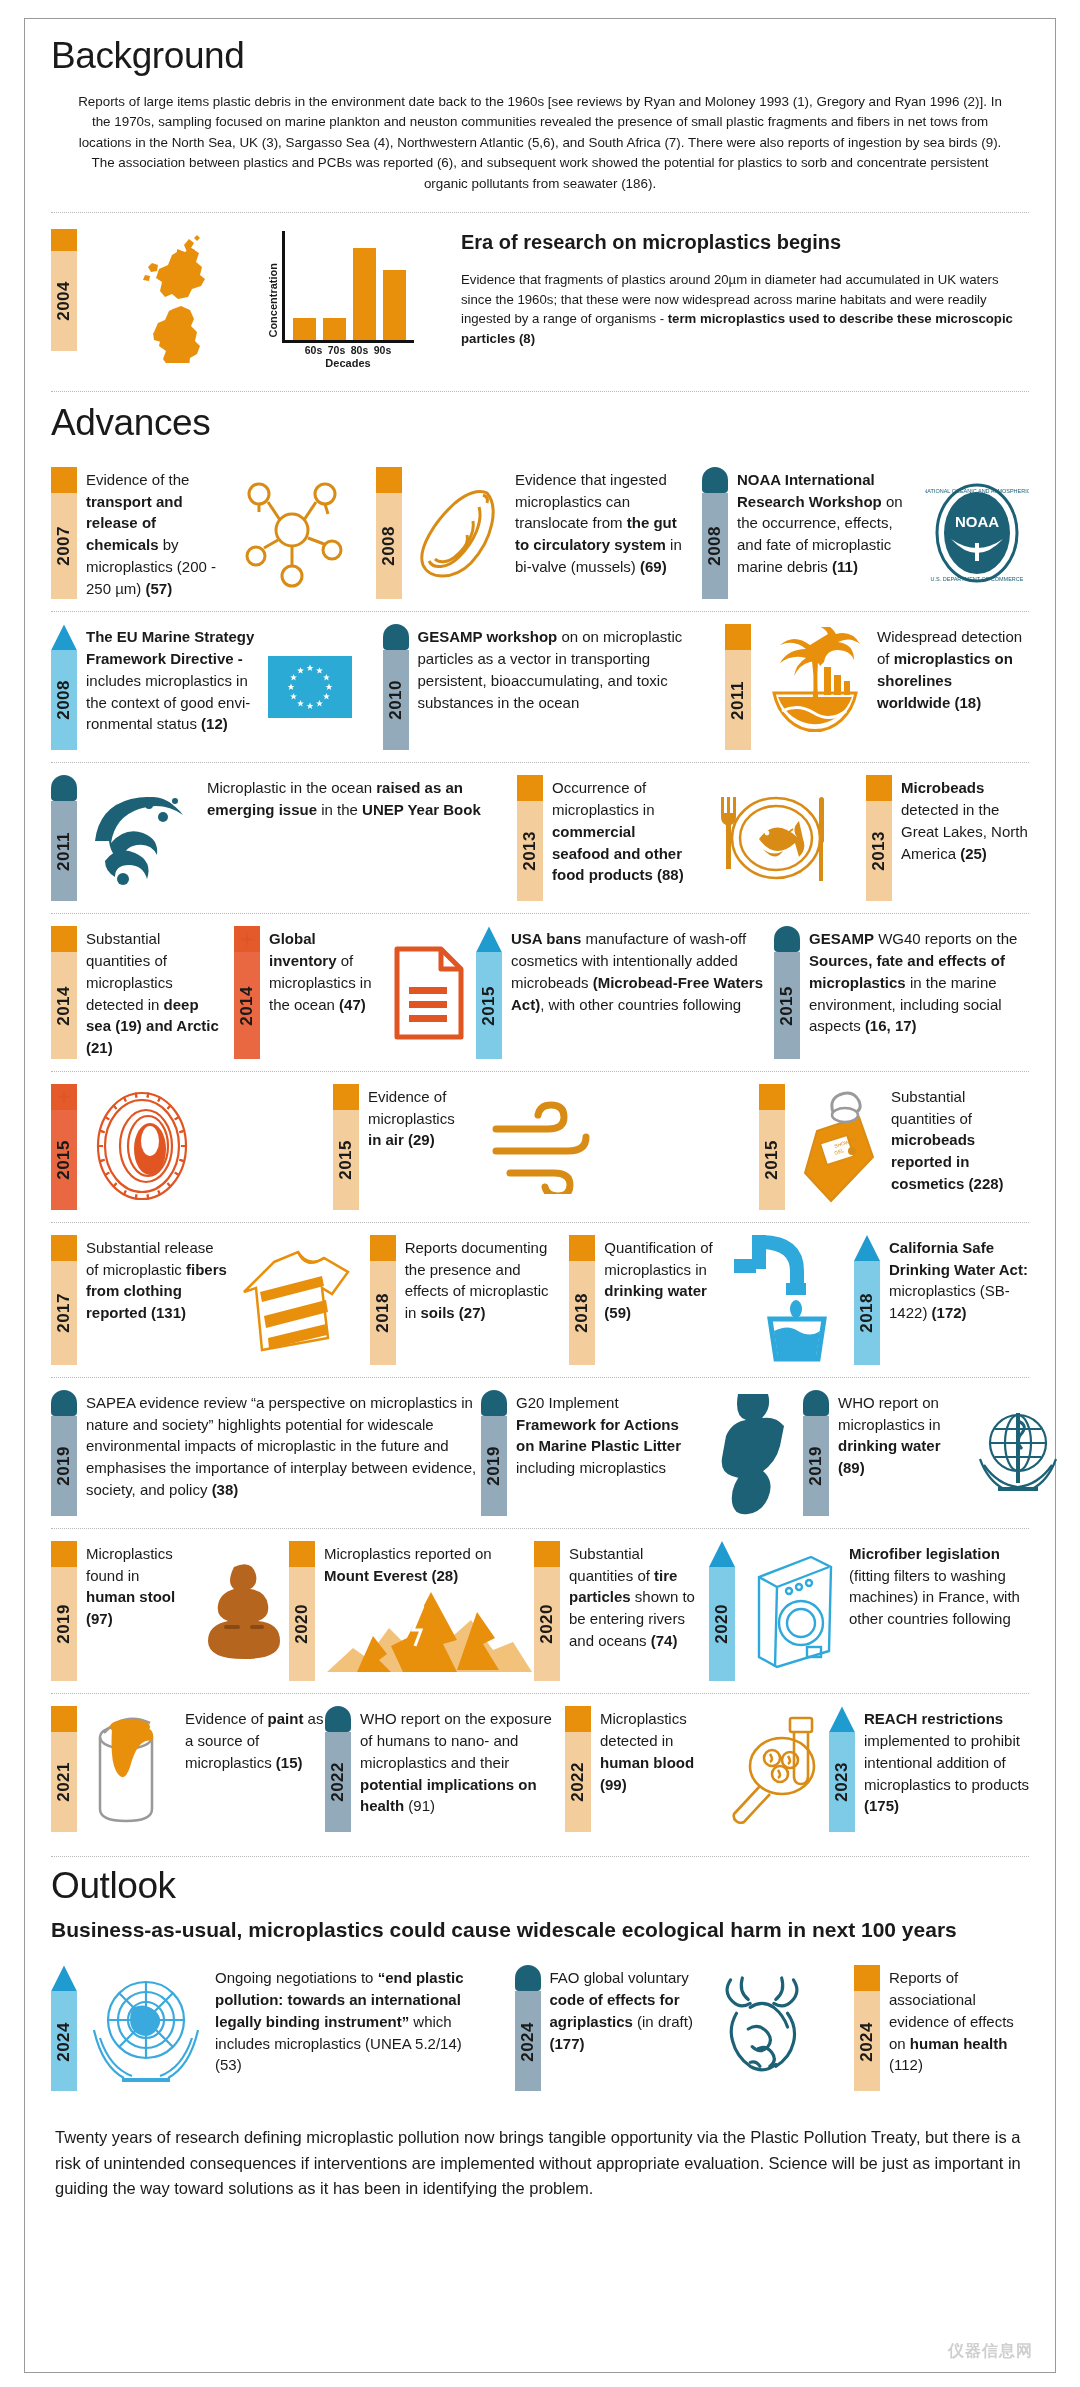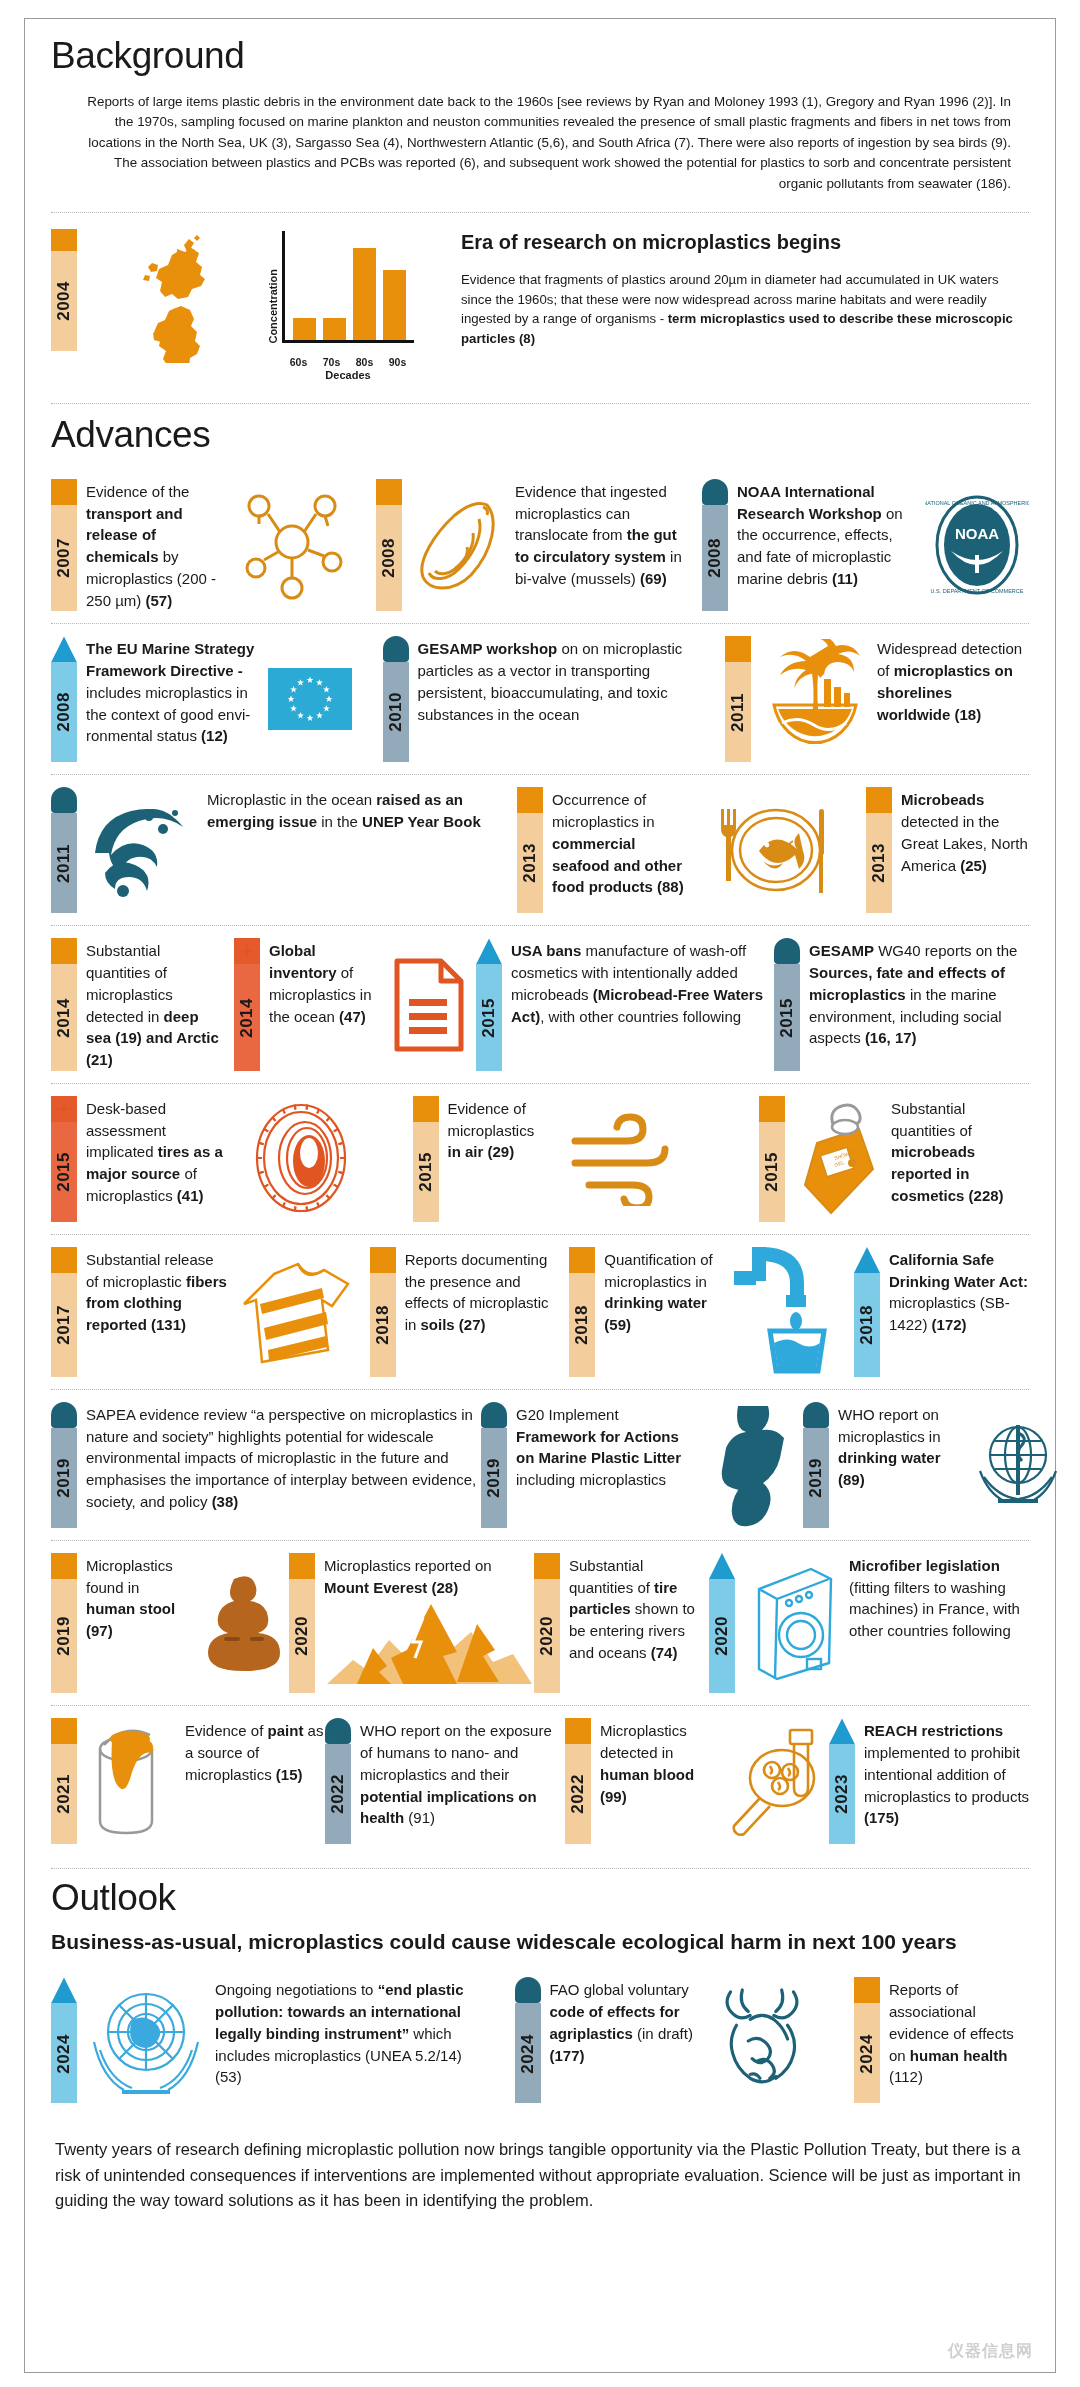--- a/index.html
+++ b/index.html
@@ -26,21 +26,21 @@
 
   
   h1.section-title {
     font-size:37px; font-weight:normal; margin:0 0 14px 0;
     letter-spacing:-0.4px; line-height:1.0;
   }
   h2.section-sub {
     font-size:21px; font-weight:bold; margin:0 0 12px 0; line-height:1.1;
   }
   p.body-text {
-    font-size:13.4px; line-height:1.52; margin:18px; text-align:right;
+    font-size:13.4px; line-height:1.52; margin:18px; text-align:center;
   }
 
   .rule {
     border-top:1px dotted #b8b8b8;
     margin:12px 0 0 0;
     height:0;
   }
 
   
   .era-row { display:flex; align-items:flex-start; gap:10px; padding:16px 0 10px 0; }
@@ -111,21 +111,21 @@
     margin-right:3px;
   }
   .plot {
     position:relative;
     width:132px; height:112px;
     border-left:3px solid #111; border-bottom:3px solid #111;
     display:flex; align-items:flex-end; justify-content:space-around;
     padding:0 5px;
   }
   .bar { width:23px; background:#e8900c; }
-  .xticks { display:flex; justify-content:space-between; width:132px; padding:1px 5px 0 5px;margin-top:12px; }
+  .xticks { display:flex; justify-content:center; width:132px; padding:1px 5px 0 5px; }
   .xticks span { font-size:10.5px; font-weight:bold; width:23px; text-align:center; }
   .xlab { font-size:11px; font-weight:bold; text-align:center; width:132px; margin-top:1px; }
   .chart-col { display:flex; flex-direction:column; }
 
   
   .closing {
     font-size:16.5px; line-height:1.52; margin-top:16px; padding:6px 4px 0 4px;
   }
   .wm {
     position:absolute; right:22px; bottom:10px;
@@ -446,21 +446,20 @@
           </div>
         </div>
         <div class="row">
           <div class="entry">
             <div class="ymark">
       <div class="ycap cap-star"></div>
       <div class="ybody bar-red">
         <span class="ylabel">2015</span>
       </div>
             </div>
-            <div class="entry-text" style="width:150px">Desk-based assessment implicated <b>tires as a major source</b> of microplastics <b>(41)</b></div>
             <div class="icon-box" style="width:112px">
               <svg width="108" height="115" viewBox="0 0 108 115">
                 <g fill="none" stroke="#e05522" stroke-width="2.2">
       <ellipse cx="54" cy="57" rx="44" ry="53"></ellipse>
                   <ellipse cx="54" cy="57" rx="37" ry="46"></ellipse>
       <ellipse cx="58" cy="57" rx="26" ry="36"></ellipse>
                   <ellipse cx="60" cy="57" rx="20" ry="30"></ellipse>
                 </g>
       <ellipse cx="62" cy="60" rx="16" ry="26" fill="#e05522"></ellipse>
       <ellipse cx="62" cy="52" rx="9" ry="15" fill="#fff"></ellipse>

